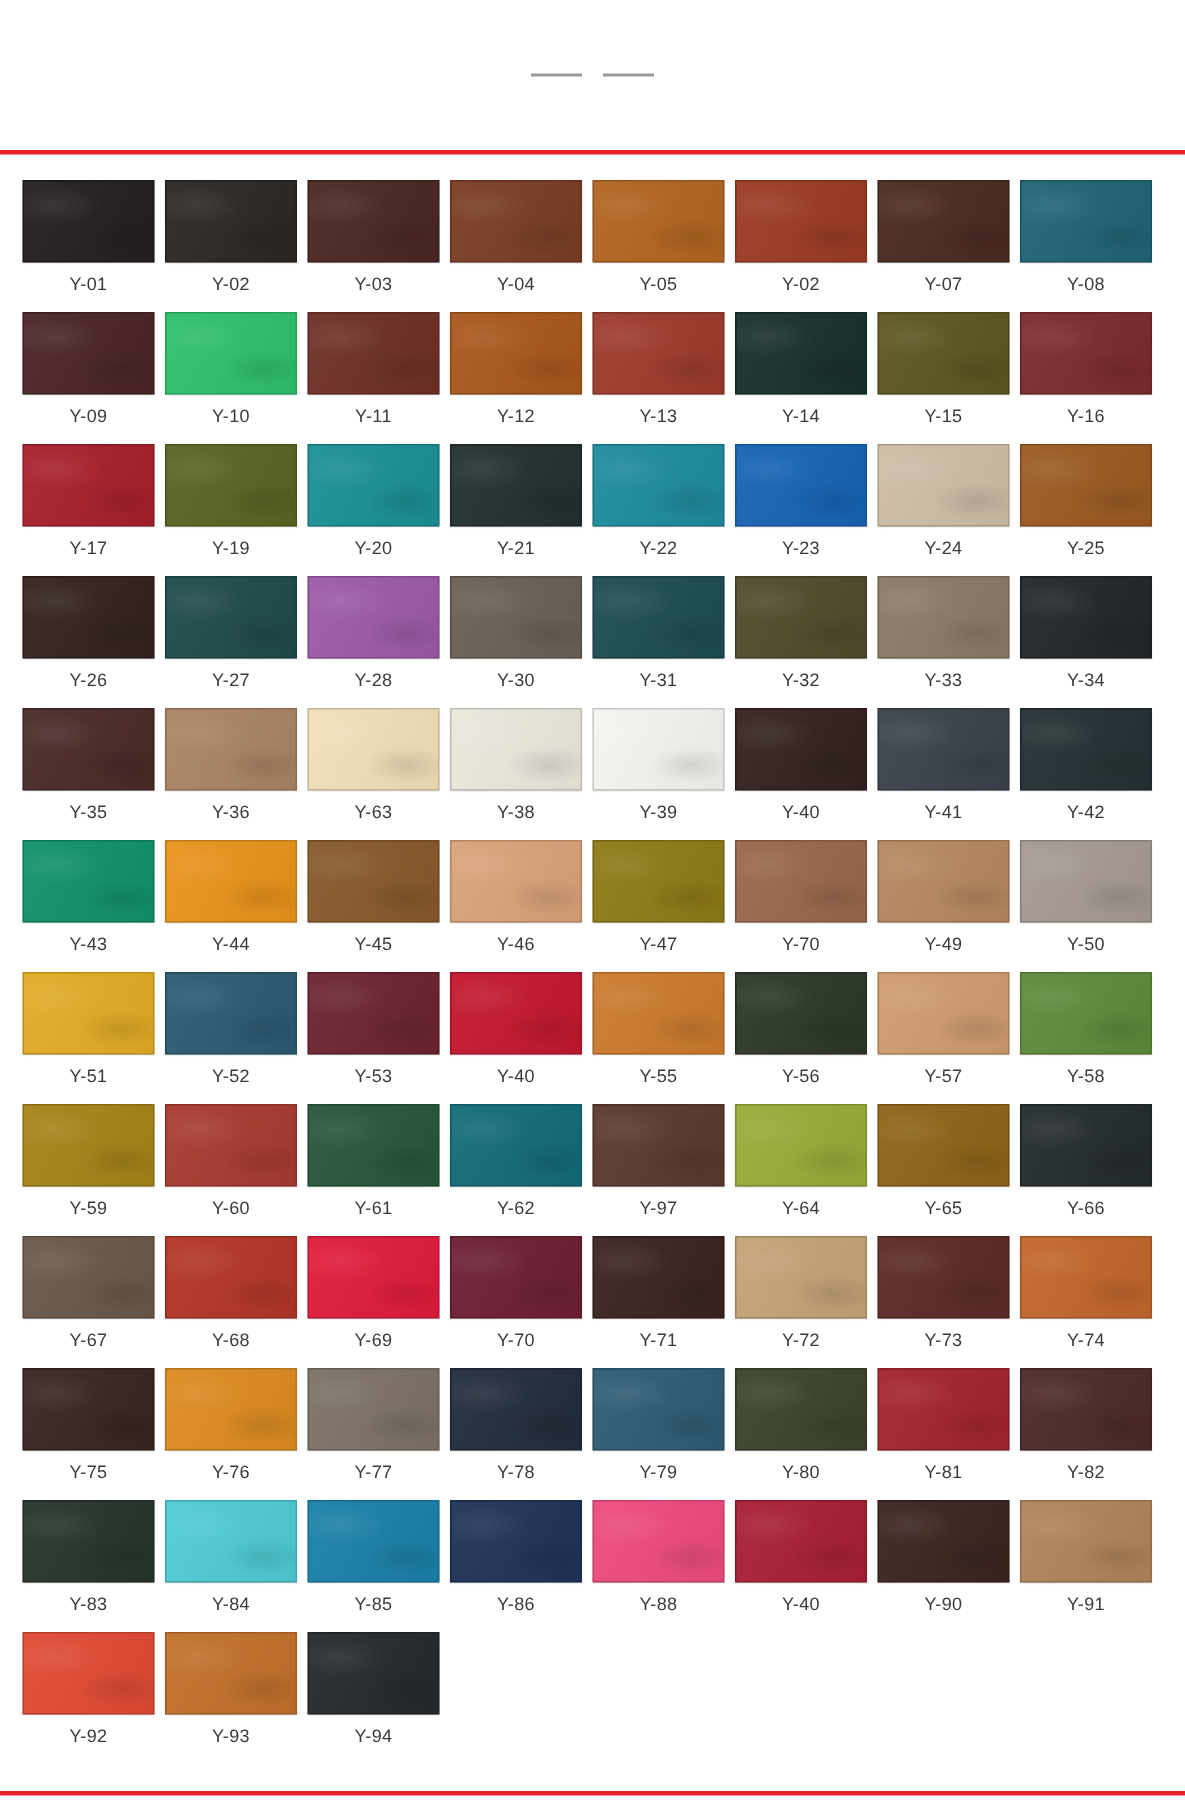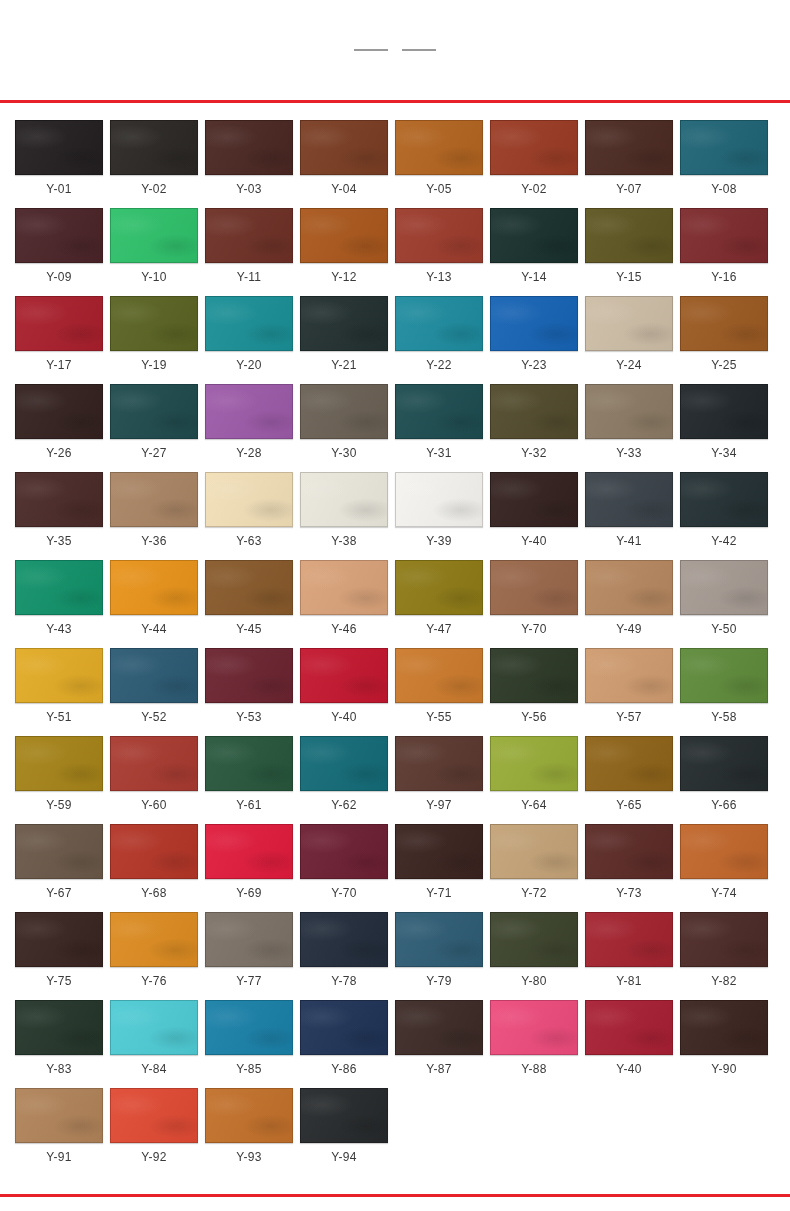--- a/index.html
+++ b/index.html
@@ -417,24 +417,20 @@
       </div>
       <div class="cell">
         <div class="chip" style="background-color: rgb(26, 128, 168);"></div>
         <div class="label">Y-85</div>
       </div>
       <div class="cell">
         <div class="chip" style="background-color: rgb(31, 51, 86);"></div>
         <div class="label">Y-86</div>
       </div>
       <div class="cell">
-        <div class="chip" style="background-color: rgb(60, 42, 38);"></div>
-        <div class="label">Y-87</div>
-      </div>
-      <div class="cell">
         <div class="chip" style="background-color: rgb(237, 75, 124);"></div>
         <div class="label">Y-88</div>
       </div>
       <div class="cell">
         <div class="chip" style="background-color: rgb(168, 31, 51);"></div>
         <div class="label">Y-40</div>
       </div>
       <div class="cell">
         <div class="chip" style="background-color: rgb(59, 36, 31);"></div>
         <div class="label">Y-90</div>

